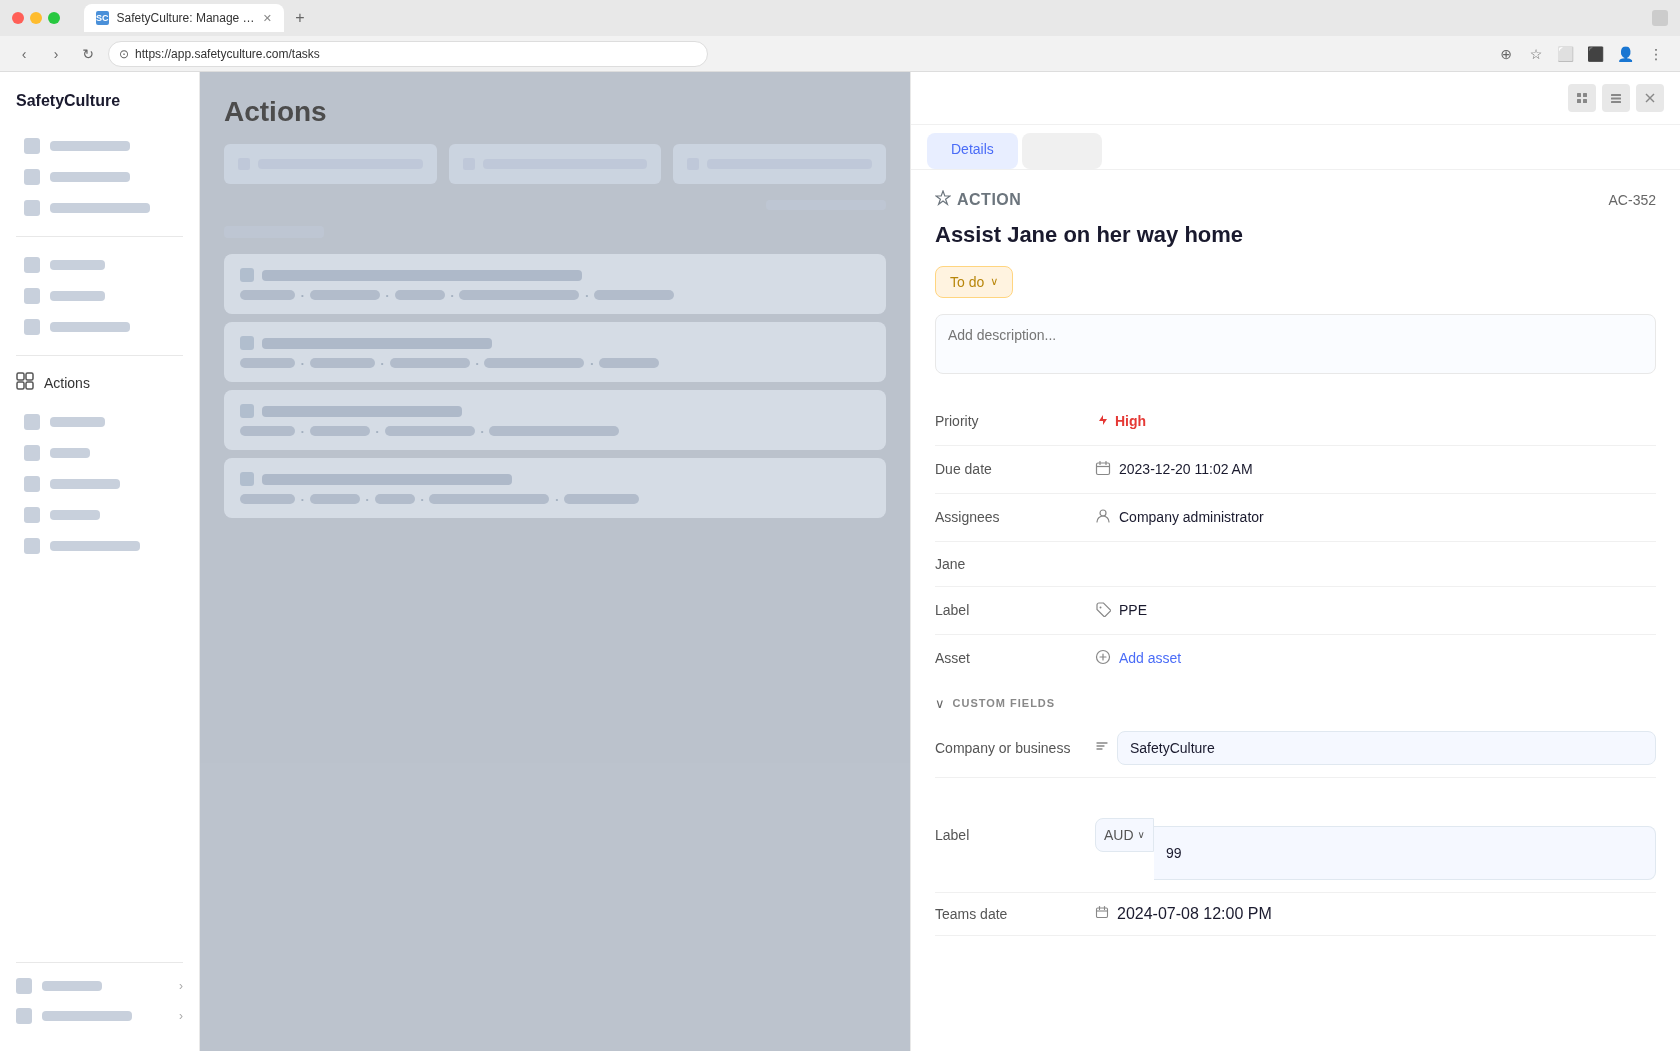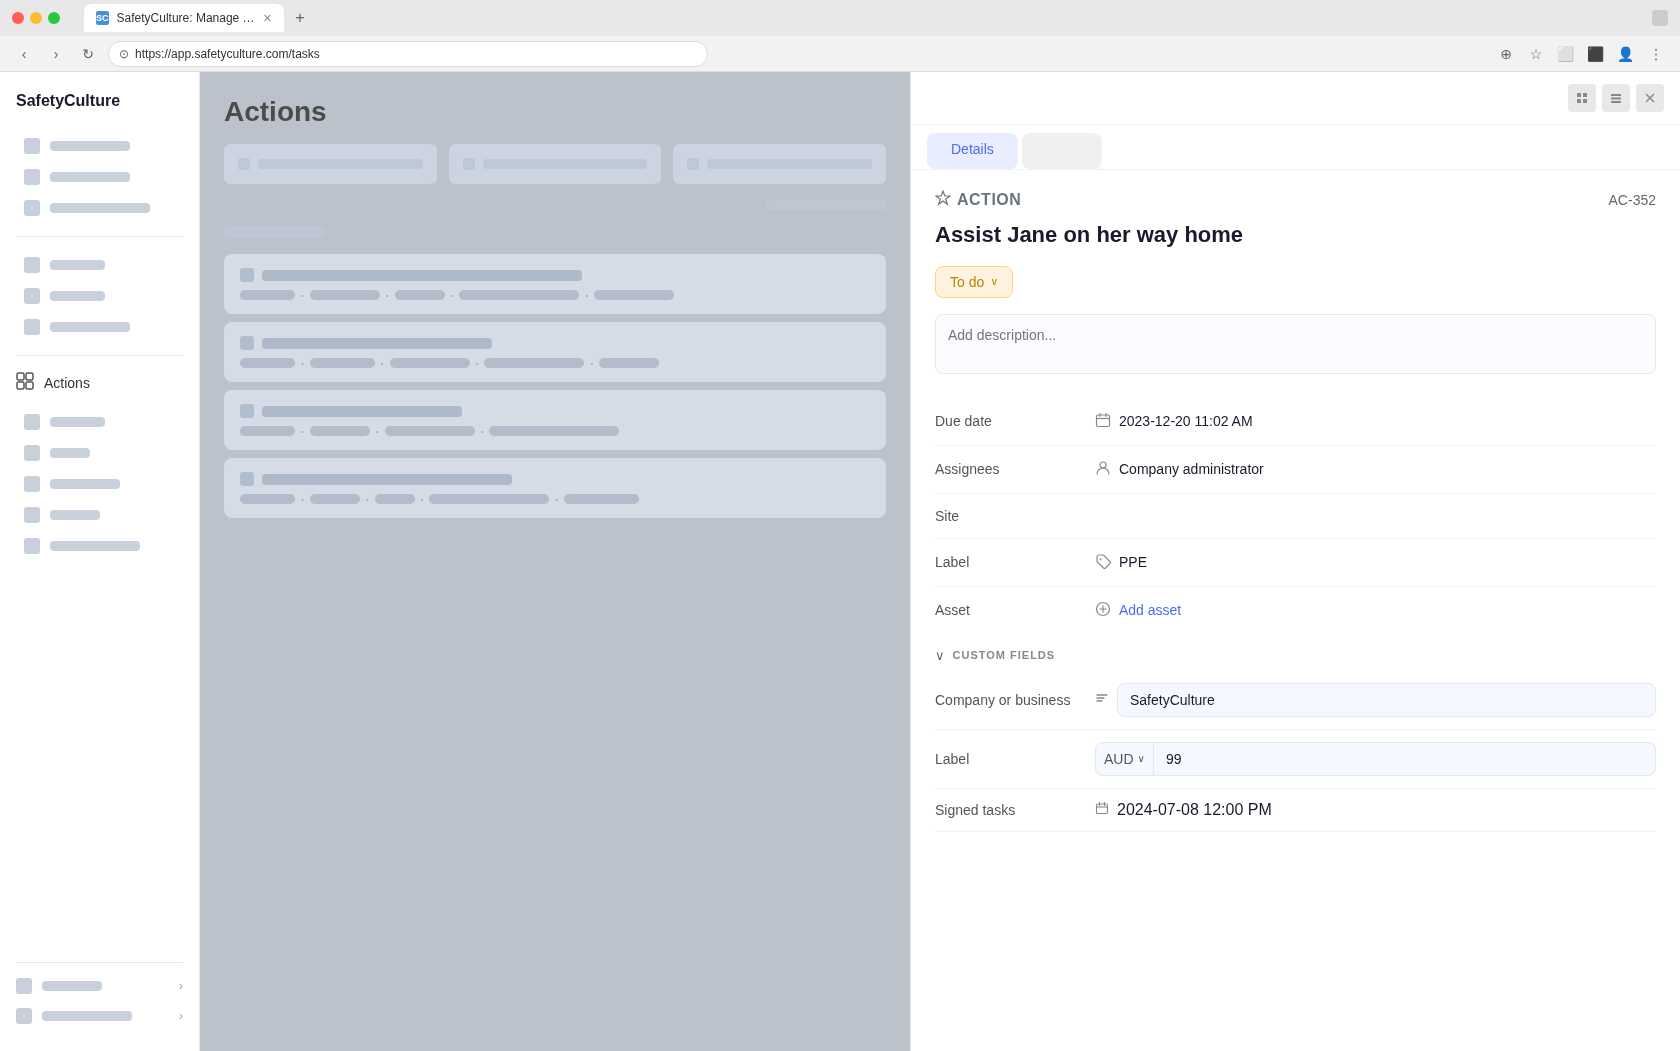--- a/index.html
+++ b/index.html
@@ -94,21 +94,21 @@
     .field-value-link { color: #4a6cf7; font-weight: 500; cursor: pointer; }
     .custom-fields-header { display: flex; align-items: center; gap: 8px; padding: 14px 0 8px; cursor: pointer; }
     .custom-fields-chevron { color: #666; font-size: 13px; }
     .custom-fields-label { font-size: 11px; font-weight: 700; color: #888; letter-spacing: 1px; text-transform: uppercase; }
     .custom-field-row { display: flex; align-items: center; padding: 12px 0; border-bottom: 1px solid #f0f0f0; }
     .cf-label { width: 160px; font-size: 14px; color: #555; flex-shrink: 0; }
     .cf-value { display: flex; align-items: center; gap: 8px; flex: 1; }
     .cf-input { flex: 1; border: 1px solid #e0e8f0; border-radius: 8px; padding: 8px 12px; font-size: 14px; color: #1a1a2e; background: #f5f8ff; outline: none; font-family: inherit; }
     .cf-currency { display: flex; align-items: center; gap: 0; flex: 1; }
     .cf-currency-select { border: 1px solid #e0e8f0; border-radius: 8px 0 0 8px; padding: 8px 8px; font-size: 14px; background: #f5f8ff; color: #555; outline: none; cursor: pointer; font-family: inherit; display: flex; align-items: center; gap: 4px; white-space: nowrap; }
-    .cf-currency-input { flex: 1; border: 1px solid #e0e8f0; border-left: none; border-radius: 0 8px 8px 0; padding: 8px 12px; font-size: 14px; color: #1a1a2e; background: #f5f8ff; outline: none; font-family: inherit; }
+    .cf-currency-input { flex: 1; border: 1px solid #e0e8f0; border-left: none; border-radius: 0 8px 8px 0; padding: 18px 12px; font-size: 14px; color: #1a1a2e; background: #f5f8ff; outline: none; font-family: inherit; margin-top: 36px; }
     .cf-icon { color: #888; font-size: 14px; }
   </style>
 </head>
 <body>
 
 <div class="browser-chrome">
   <div class="browser-titlebar">
     <div class="traffic-lights">
       <div class="traffic-light tl-red"></div>
       <div class="traffic-light tl-yellow"></div>
@@ -383,20 +383,31 @@
 
       <div class="status-btn">
         <span>To do</span>
         <span class="status-chevron">∨</span>
       </div>
 
       <textarea class="description-area" placeholder="Add description..." style=""></textarea>
 
       <div class="fields-grid">
 
+        <div class="field-row">
+          <span class="field-label">Priority</span>
+          <div class="field-value priority-high">
+            <span>
+              <svg width="16" height="16" viewBox="0 0 16 16" fill="none">
+                <path d="M8 3L4 9H8V13L12 7H8V3Z" fill="#e53935"></path>
+              </svg>
+            </span>
+            <span>High</span>
+          </div>
+        </div>
 
         <div class="field-row">
           <span class="field-label">Due date</span>
           <div class="field-value">
             <span class="field-icon">
               <svg width="16" height="16" viewBox="0 0 16 16" fill="none">
                 <rect x="1.5" y="3" width="13" height="11.5" rx="1.5" stroke="#888" stroke-width="1.2"></rect>
                 <line x1="1.5" y1="6.5" x2="14.5" y2="6.5" stroke="#888" stroke-width="1.2"></line>
                 <line x1="5" y1="1.5" x2="5" y2="4.5" stroke="#888" stroke-width="1.2" stroke-linecap="round"></line>
                 <line x1="11" y1="1.5" x2="11" y2="4.5" stroke="#888" stroke-width="1.2" stroke-linecap="round"></line>
@@ -413,21 +424,21 @@
               <svg width="16" height="16" viewBox="0 0 16 16" fill="none">
                 <circle cx="8" cy="5" r="3" stroke="#888" stroke-width="1.2"></circle>
                 <path d="M2 14c0-3.3 2.7-6 6-6s6 2.7 6 6" stroke="#888" stroke-width="1.2" stroke-linecap="round"></path>
               </svg>
             </span>
             <span class="field-value-text">Company administrator</span>
           </div>
         </div>
 
         <div class="field-row">
-          <span class="field-label">Site</span>
+          <span class="field-label">Jane</span>
         </div>
 
         <div class="field-row">
           <span class="field-label">Label</span>
           <div class="field-value">
             <span class="field-icon">
               <svg width="16" height="16" viewBox="0 0 16 16" fill="none">
                 <path d="M8.5 2H4a2 2 0 0 0-2 2v4.5L9.5 16l6.5-6.5L8.5 2Z" stroke="#888" stroke-width="1.2"></path>
                 <circle cx="5.5" cy="6.5" r="1" fill="#888"></circle>
               </svg>
@@ -476,21 +487,21 @@
           <div class="cf-currency-select">
             <span>AUD</span>
             <span style="font-size:10px;">∨</span>
           </div>
           <input class="cf-currency-input" type="text" value="99" style="">
         </div>
       </div>
 
       
       <div class="custom-field-row">
-        <span class="cf-label">Signed tasks</span>
+        <span class="cf-label">Teams date</span>
         <div class="cf-value">
           <span class="cf-icon">
             <svg width="14" height="14" viewBox="0 0 14 14" fill="none">
               <rect x="1.5" y="3" width="11" height="9.5" rx="1.2" stroke="#888" stroke-width="1.1"></rect>
               <line x1="1.5" y1="6" x2="12.5" y2="6" stroke="#888" stroke-width="1.1"></line>
               <line x1="4.5" y1="1.5" x2="4.5" y2="4.5" stroke="#888" stroke-width="1.1" stroke-linecap="round"></line>
               <line x1="9.5" y1="1.5" x2="9.5" y2="4.5" stroke="#888" stroke-width="1.1" stroke-linecap="round"></line>
             </svg>
           </span>
           <span class="field-value-text">2024-07-08 12:00 PM</span>

